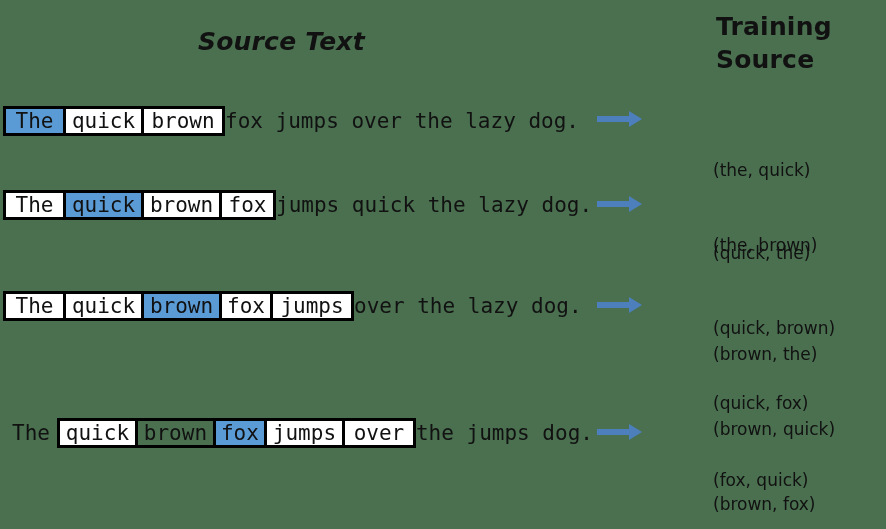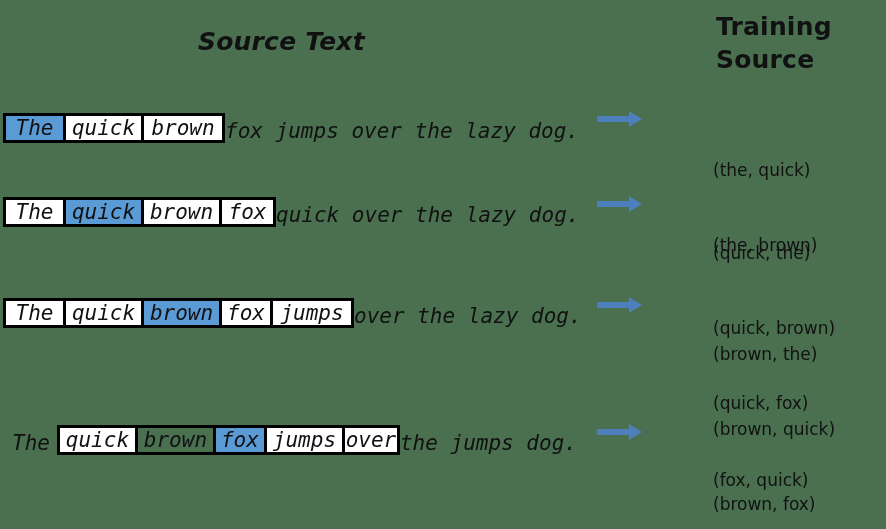--- a/index.html
+++ b/index.html
@@ -19,21 +19,21 @@
     font-weight:bold;
     font-size:25px;
     color:#111111;
     letter-spacing:.2px;
     white-space:pre;
   }
   #source-title{left:198px;top:27px;font-style:italic;}
   #training-title{left:676px;top:10px;line-height:33px;margin-left:40px;}
 
   
-  .row{position:absolute;height:44px;display:flex;align-items:flex-end;font-style:italic;}
+  .row{position:absolute;height:44px;display:flex;align-items:center;}
   .lead{
     font-family:"DejaVu Sans Mono","Liberation Mono",monospace;
     font-size:21px;
     color:#111111;
     display:flex;align-items:center;
     white-space:pre;
     letter-spacing:0px;
   }
   .boxgroup{display:flex;align-items:stretch;border:3px solid #000000;box-sizing:border-box;}
   .cell{
@@ -98,21 +98,21 @@
     <div>(the, brown)</div>
   </div>
 
   <div class="row" style="left:3px;top:183px;">
     <div class="boxgroup">
       <div class="cell" style="width:60px;">The</div>
       <div class="cell hl" style="width:78px;">quick</div>
       <div class="cell" style="width:78px;">brown</div>
       <div class="cell" style="width:51px;">fox</div>
     </div>
-    <div class="tail">quick over the lazy dog.</div>
+    <div class="tail">jumps quick the lazy dog.</div>
   </div>
   <svg class="arrow" style="left:597px;top:195px;" viewBox="0 0 46 18">
     <path d="M0 6 H32 V1 L45 9 L32 17 V12 H0 Z" fill="#4d7fbd"></path>
   </svg>
   <div class="samples" style="top:191px;">
     <div>(quick, the)</div>
     <div>(quick, brown)</div>
     <div>(quick, fox)</div>
   </div>
 
@@ -136,21 +136,21 @@
     
   </div>
 
   <div class="row" style="left:12px;top:411px;">
     <div class="lead">The</div>
     <div class="boxgroup" style="margin-left:7px;">
       <div class="cell" style="width:78px;">quick</div>
       <div class="cell clear" style="width:78px;">brown</div>
       <div class="cell hl" style="width:51px;">fox</div>
       <div class="cell" style="width:78px;">jumps</div>
-      <div class="cell" style="width:52px;">over</div>
+      <div class="cell" style="width:68px;">over</div>
     </div>
     <div class="tail">the jumps dog.</div>
   </div>
   <svg class="arrow" style="left:597px;top:423px;" viewBox="0 0 46 18">
     <path d="M0 6 H32 V1 L45 9 L32 17 V12 H0 Z" fill="#4d7fbd"></path>
   </svg>
   <div class="samples" style="top:418px;">
     <div>(fox, quick)</div>
     
     

